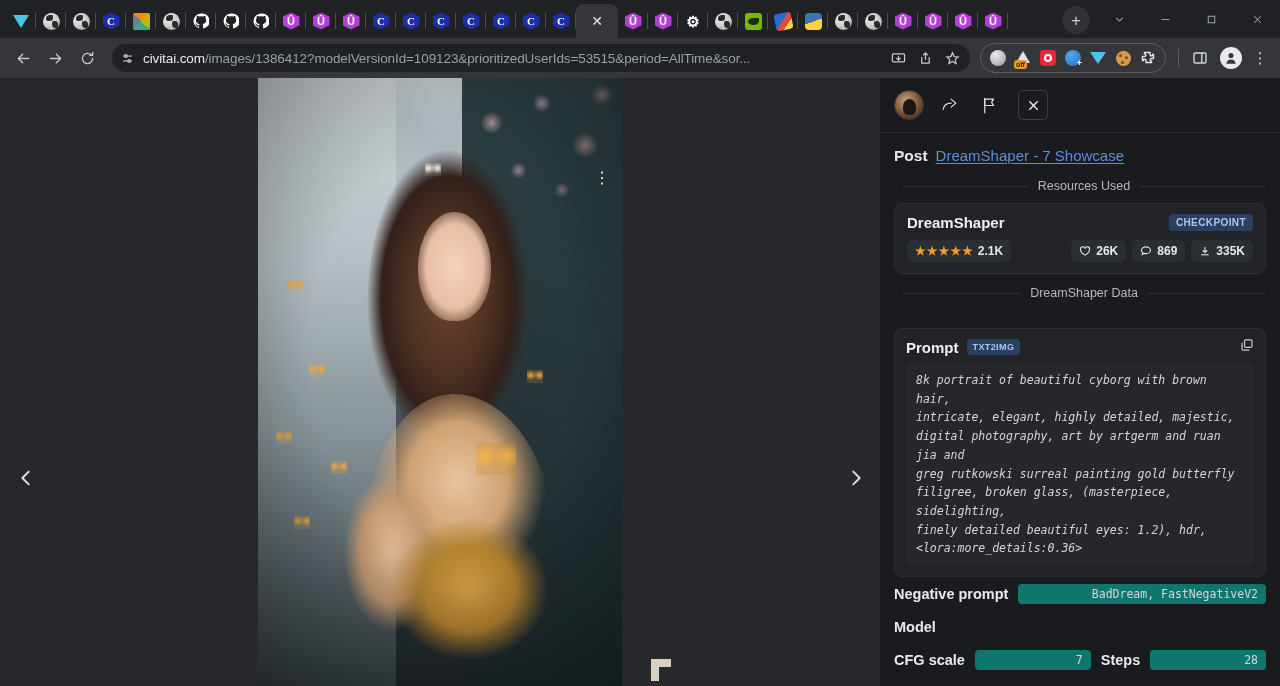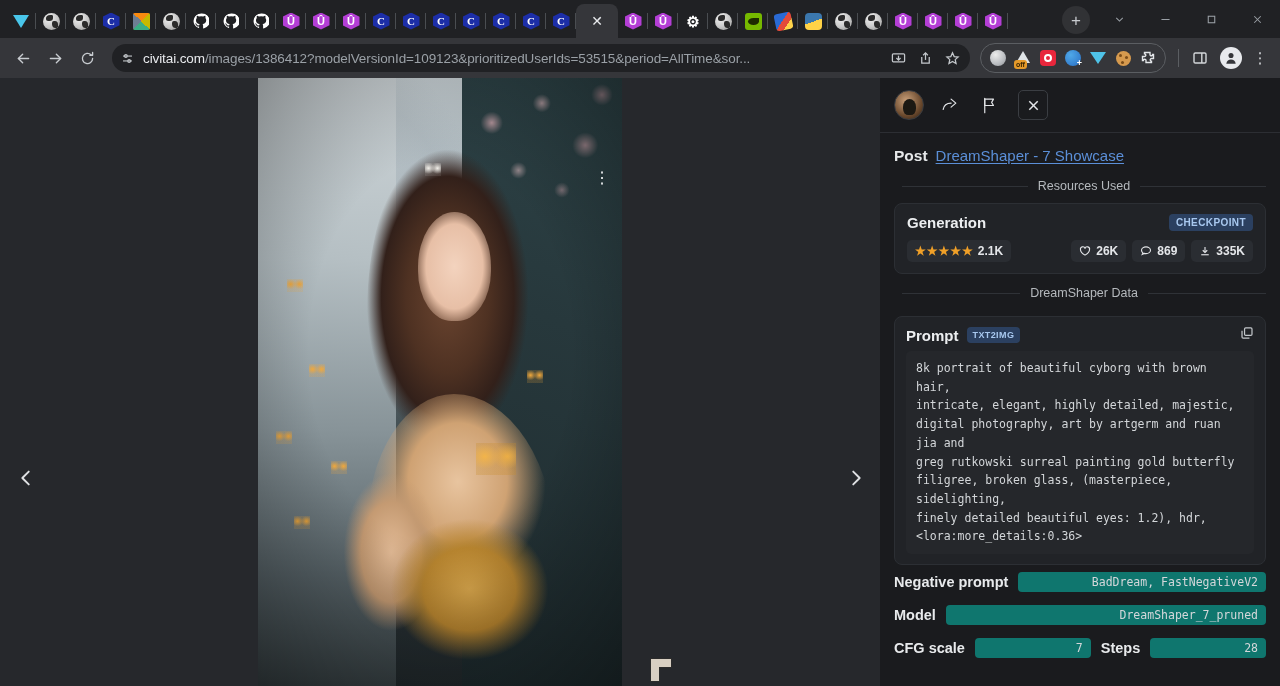--- a/index.html
+++ b/index.html
@@ -372,21 +372,21 @@
   .tag-t2i {
     background: #2b4060; color: #a8c8ef; font-size: 9px; font-weight: bold;
     letter-spacing: .4px; padding: 3px 6px; border-radius: 4px;
   }
   .copy-icon svg { width: 14px; height: 14px; stroke: #c3c7cb; fill: none; stroke-width: 1.4; }
   .prompt-box {
     margin-top: 7px; background: #25272b; border-radius: 5px;
     padding: 8px 10px;
     font-family: "DejaVu Sans Mono", monospace;
     font-size: 11.5px; line-height: 18.7px; color: #d3d6d9;
-    white-space: pre-wrap; word-break: break-word;
+    white-space: pre-wrap; word-break: break-word; font-style: italic;
   }
 
   .param-row {
     display: flex; align-items: center; gap: 10px;
     padding: 0 14px; height: 33px;
   }
   .param-label { color: #e8eaec; font-size: 14.5px; font-weight: 600; white-space: nowrap; }
   .param-val {
     flex: 1; min-width: 0; background: #0f766e; border-radius: 4px;
     height: 20px; display: flex; align-items: center; justify-content: flex-end;
@@ -749,21 +749,21 @@
 
       <div class="section-sep">
         <span class="line"></span>
         <span class="txt">Resources Used</span>
         <span class="line"></span>
       </div>
 
       <div id="resources">
         <div class="res-card">
           <div class="res-top">
-            <span class="res-name">Generation</span>
+            <span class="res-name">DreamShaper</span>
             <span class="res-type">CHECKPOINT</span>
           </div>
           <div class="res-stats">
             <div class="chip">
               <span class="stars">
                 <span class="star">★</span>
                 <span class="star">★</span>
                 <span class="star">★</span>
                 <span class="star">★</span>
                 <span class="star">★</span>
@@ -796,21 +796,21 @@
         </div>
       </div>
 
       <div class="section-sep" style="padding-top:12px;">
         <span class="line"></span>
         <span class="txt">DreamShaper Data</span>
         <span class="line"></span>
       </div>
 
       <div id="gen">
-        <div class="gen-card" style="margin-top:6px;border-radius:8px;">
+        <div class="gen-card" style="margin-top:18px;border-radius:8px;">
           <div class="prompt-head">
             <div class="prompt-left">
               <span class="prompt-label">Prompt</span>
               <span class="tag-t2i">TXT2IMG</span>
             </div>
             <span class="copy-icon">
               <svg viewBox="0 0 16 16">
                   <rect x="5.2" y="2.2" width="8.5" height="8.5" rx="1.3"></rect>
                   <path d="M10.8 13.8H3.6a1.3 1.3 0 0 1-1.3-1.3V5.3"></path>
                 </svg>
@@ -826,21 +826,20 @@
         </div>
       </div>
 
       <div>
         <div class="param-row">
           <span class="param-label">Negative prompt</span>
           <span class="param-val">BadDream, FastNegativeV2</span>
         </div>
         <div class="param-row">
           <span class="param-label">Model</span>
-          <span class="param-val">DreamShaper_7_pruned</span>
         </div>
         <div class="param-row">
           <span class="param-label">CFG scale</span>
           <span class="param-val">7</span>
           <span class="param-label">Steps</span>
           <span class="param-val">28</span>
         </div>
 
       </div>
 

